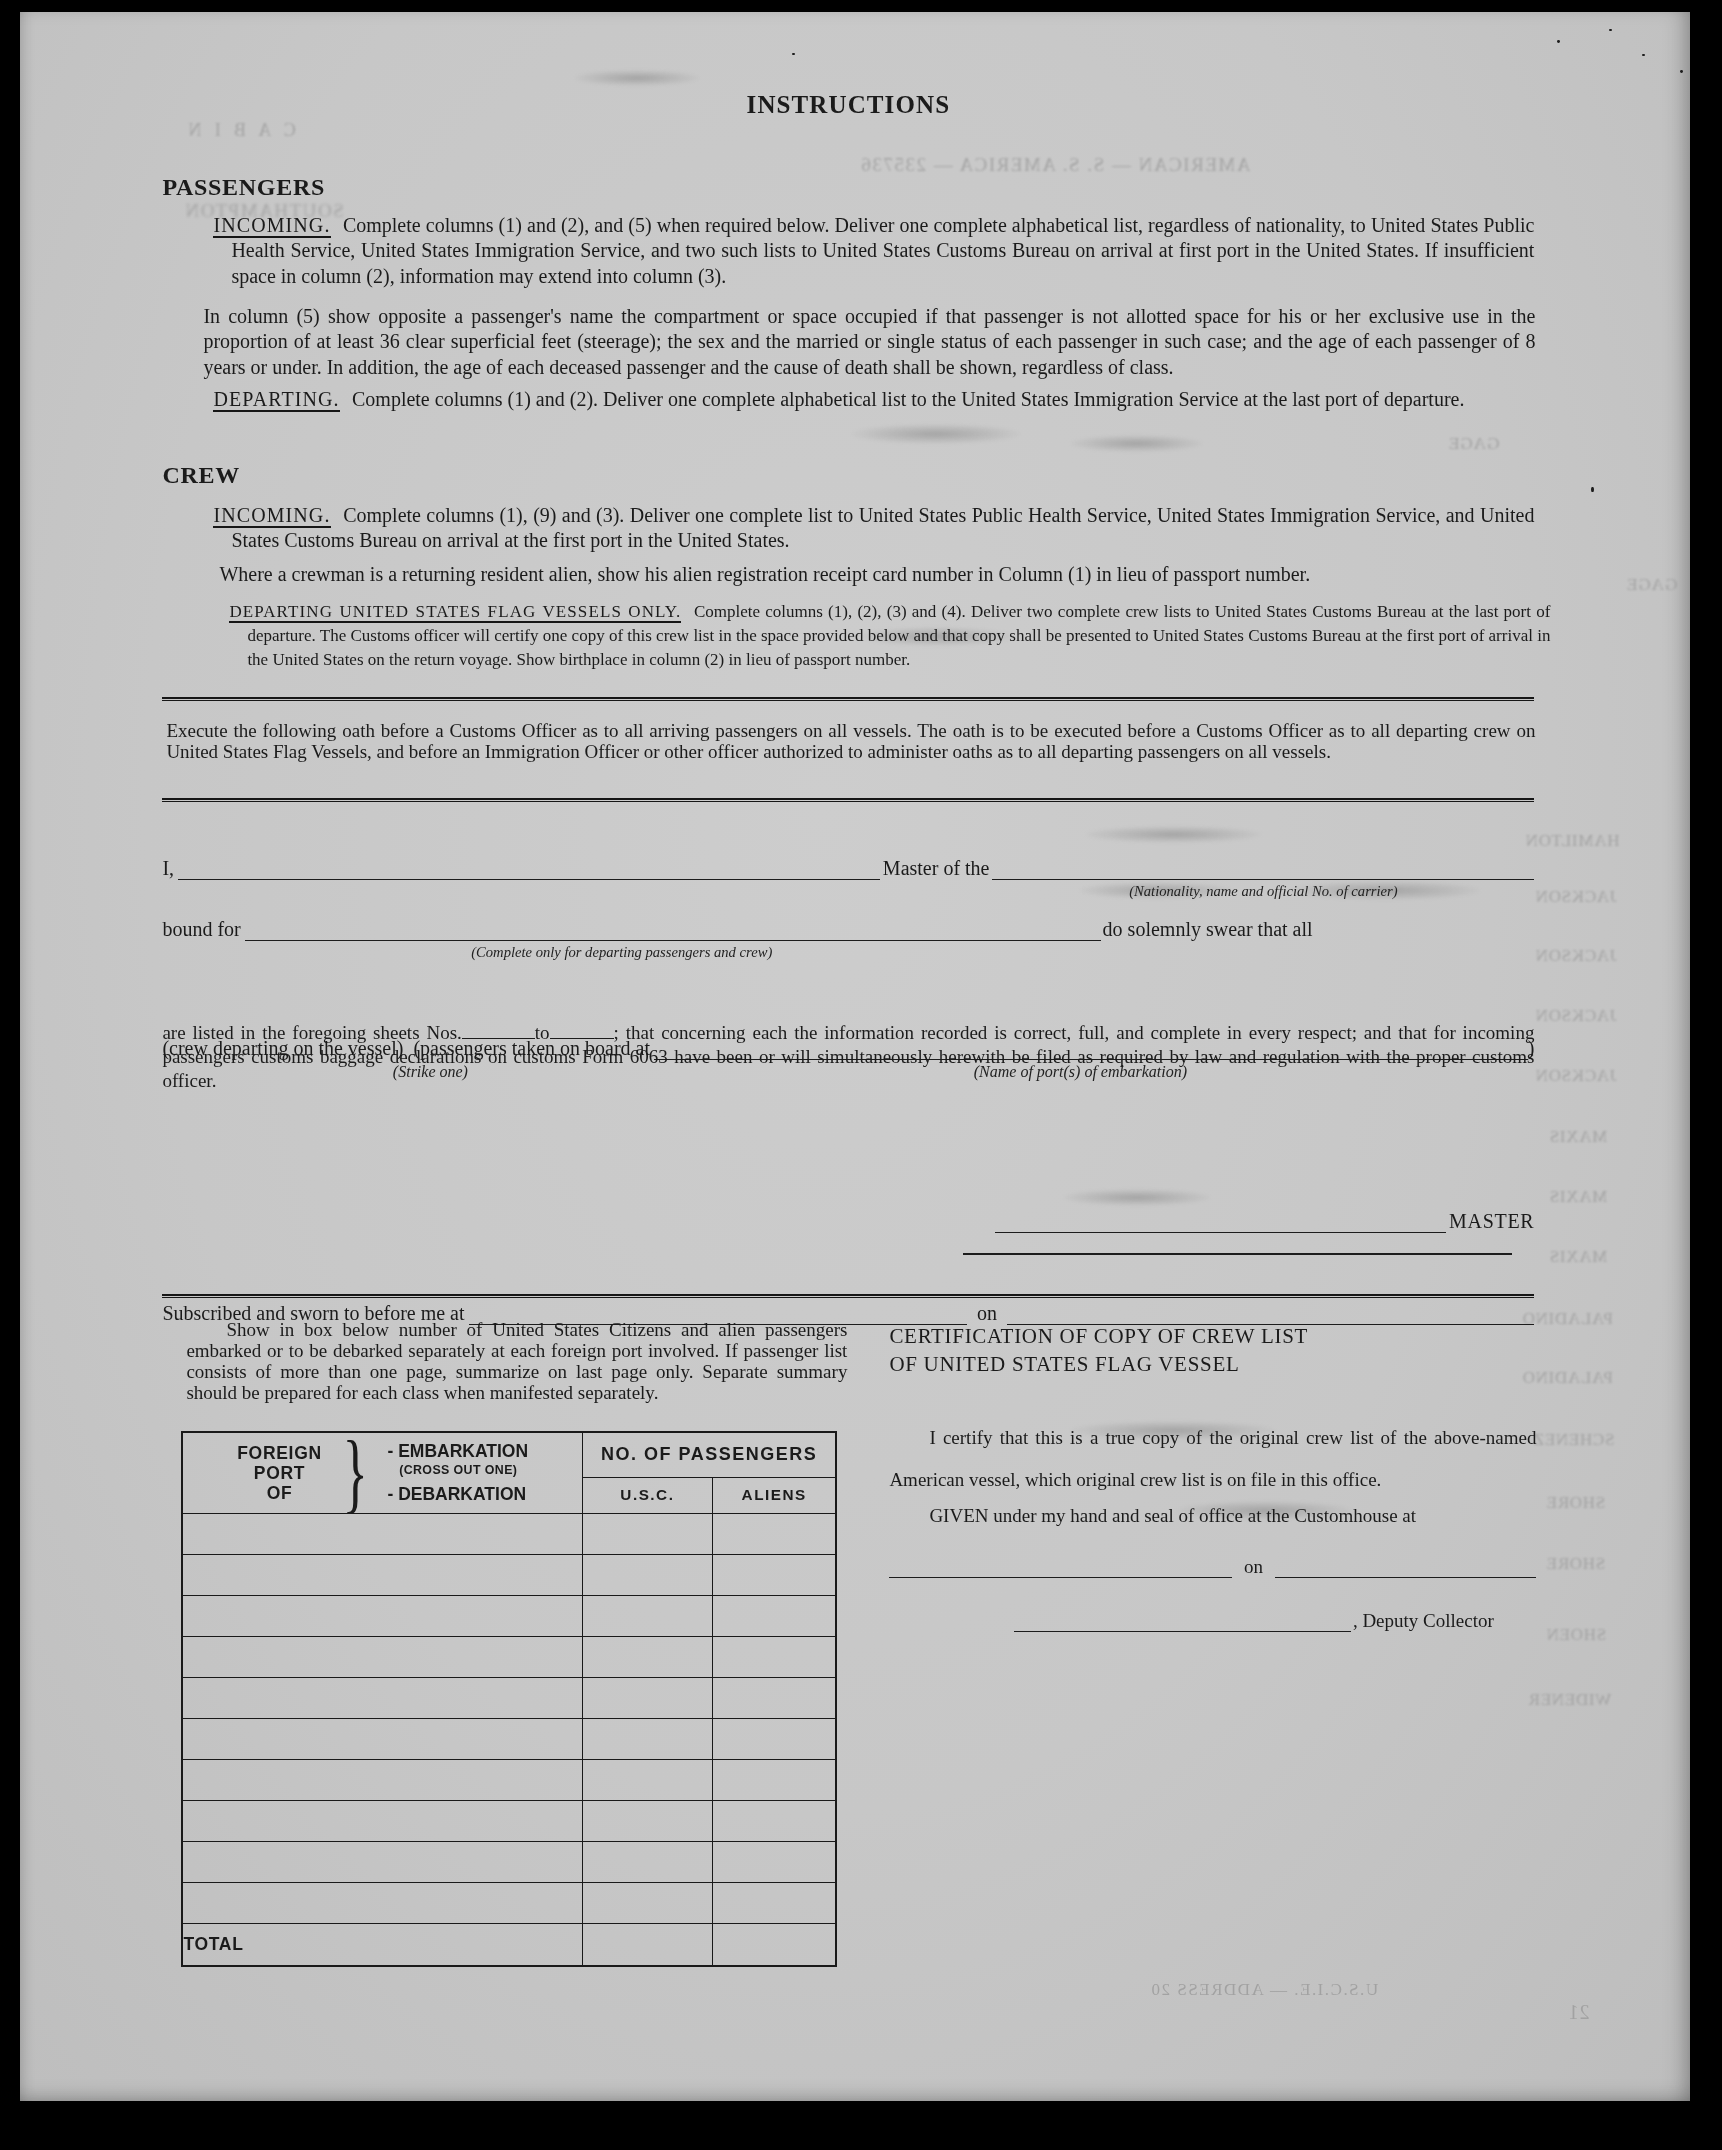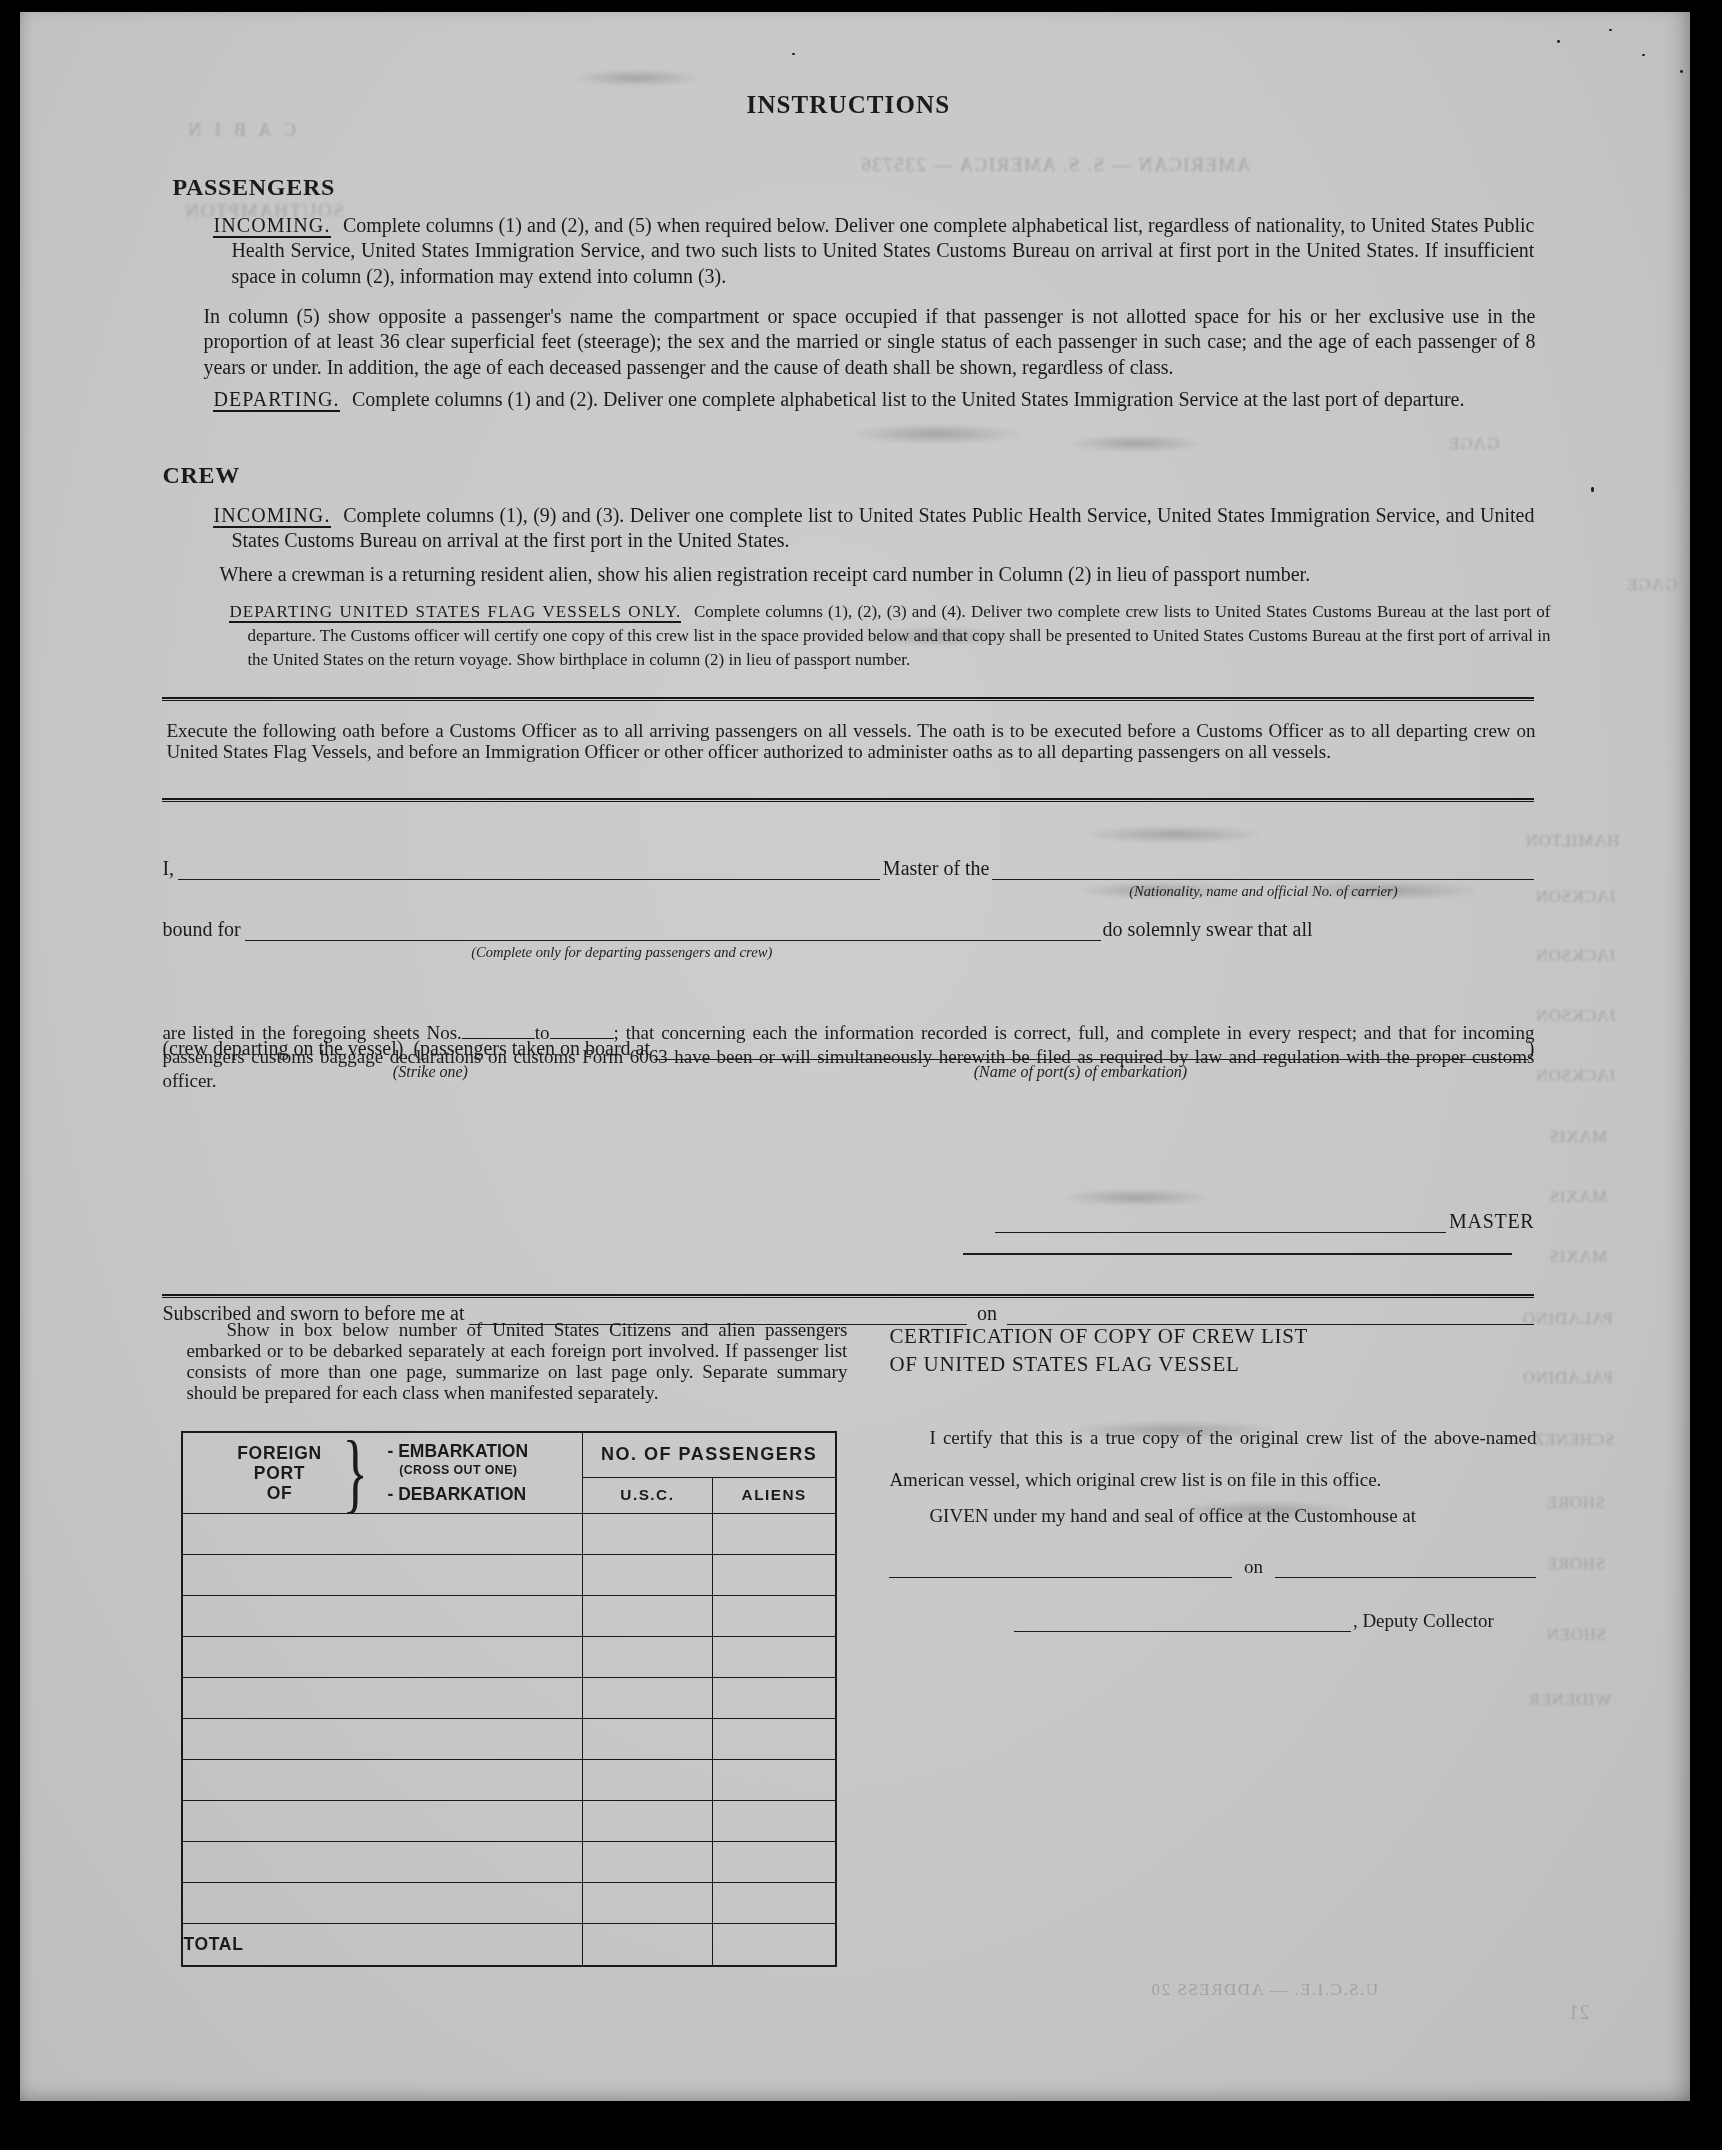--- a/index.html
+++ b/index.html
@@ -111,42 +111,42 @@
 
   <div class="speck" style="left:1537px;top:28px;width:2.9px;height:2.9px"></div>
   <div class="speck" style="left:1589px;top:17.5px;width:2.2px;height:2.2px"></div>
   <div class="speck" style="left:1622px;top:42px;width:2.2px;height:2.2px"></div>
   <div class="speck" style="left:1660px;top:58px;width:2.9px;height:2.9px"></div>
   <div class="speck" style="left:1571px;top:475px;width:2.2px;height:5.8px"></div>
   <div class="speck" style="left:772px;top:41px;width:2.2px;height:2.2px"></div>
 
   <h1 class="doc-title abs" style="left:142px;top:79px;width:1372px">INSTRUCTIONS</h1>
 
-  <h2 class="sec-head abs" style="left:152px;top:162px">PASSENGERS</h2>
+  <h2 class="sec-head abs" style="left:142px;top:162px">PASSENGERS</h2>
 
   <p class="bt hang abs" style="left:193px;top:201px;width:1321px">
     <span class="plabel">INCOMING.</span>
     <span>Complete columns (1) and (2), and (5) when required below. Deliver one complete alphabetical list, regardless of nationality, to United States Public Health Service, United States Immigration Service, and two such lists to United States Customs Bureau on arrival at first port in the United States. If insufficient space in column (2), information may extend into column (3).</span>
   </p>
 
   <p class="bt abs" style="left:183px;top:292px;width:1332px">In column (5) show opposite a passenger's name the compartment or space occupied if that passenger is not allotted space for his or her exclusive use in the proportion of at least 36 clear superficial feet (steerage); the sex and the married or single status of each passenger in such case; and the age of each passenger of 8 years or under. In addition, the age of each deceased passenger and the cause of death shall be shown, regardless of class.</p>
 
   <p class="bt hang abs" style="left:193px;top:375px;width:1321px">
     <span class="plabel">DEPARTING.</span>
     <span>Complete columns (1) and (2). Deliver one complete alphabetical list to the United States Immigration Service at the last port of departure.</span>
   </p>
 
   <h2 class="sec-head abs" style="left:142px;top:450px">CREW</h2>
 
   <p class="bt hang abs" style="left:193px;top:491px;width:1321px">
     <span class="plabel">INCOMING.</span>
     <span>Complete columns (1), (9) and (3). Deliver one complete list to United States Public Health Service, United States Immigration Service, and United States Customs Bureau on arrival at the first port in the United States.</span>
   </p>
 
-  <p class="bt abs" style="left:199px;top:550px;width:1318px">Where a crewman is a returning resident alien, show his alien registration receipt card number in Column (2) in lieu of passport number.</p>
+  <p class="bt abs" style="left:199px;top:550px;width:1318px">Where a crewman is a returning resident alien, show his alien registration receipt card number in Column (1) in lieu of passport number.</p>
 
   <p class="bt2 hang abs" style="left:193px;top:588px;width:1321px">
     <span class="plabel">DEPARTING UNITED STATES FLAG VESSELS ONLY.</span>
     <span>Complete columns (1), (2), (3) and (4). Deliver two complete crew lists to United States Customs Bureau at the last port of departure. The Customs officer will certify one copy of this crew list in the space provided below and that copy shall be presented to United States Customs Bureau at the first port of arrival in the United States on the return voyage. Show birthplace in column (2) in lieu of passport number.</span>
   </p>
 
   <div class="dbl abs" style="left:142px;top:685px;width:1372px"></div>
 
   <p class="abs" style="left:146px;top:708px;width:1369px;font-size:19px;line-height:21px;text-align:justify">Execute the following oath before a Customs Officer as to all arriving passengers on all vessels. The oath is to be executed before a Customs Officer as to all departing crew on United States Flag Vessels, and before an Immigration Officer or other officer authorized to administer oaths as to all departing passengers on all vessels.</p>
 

